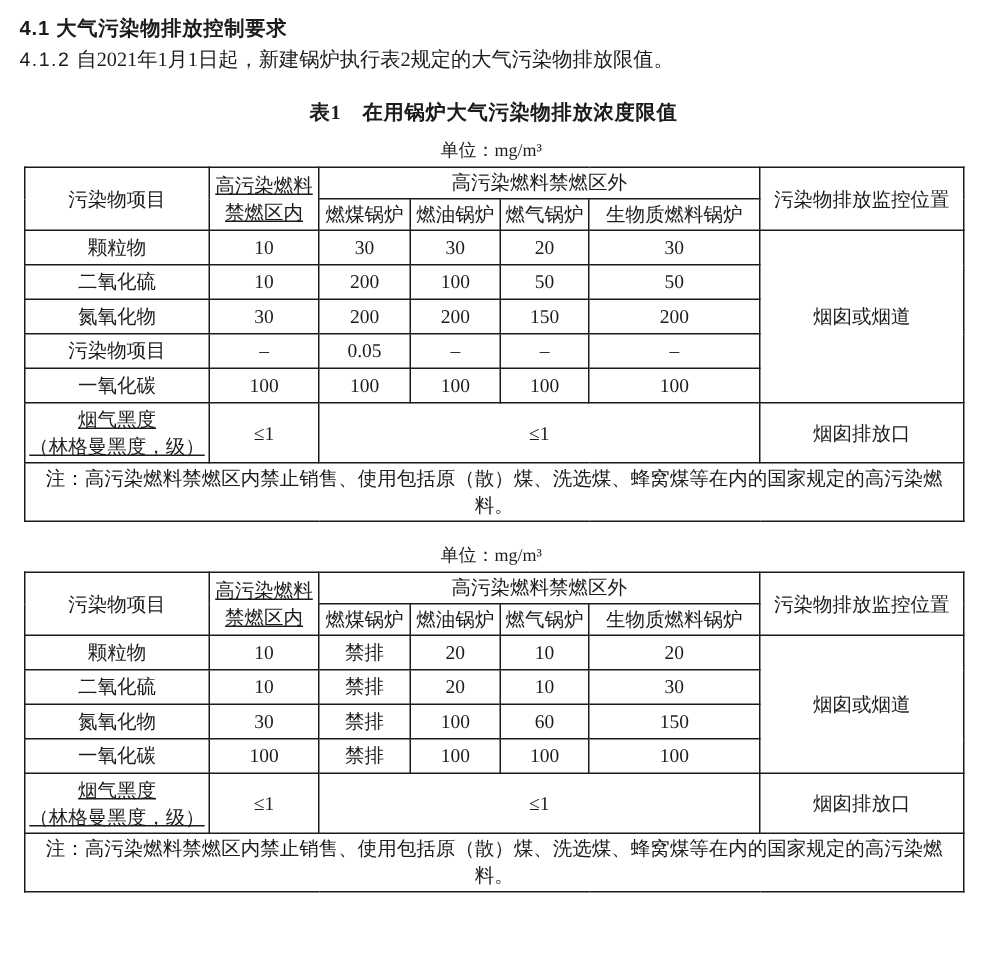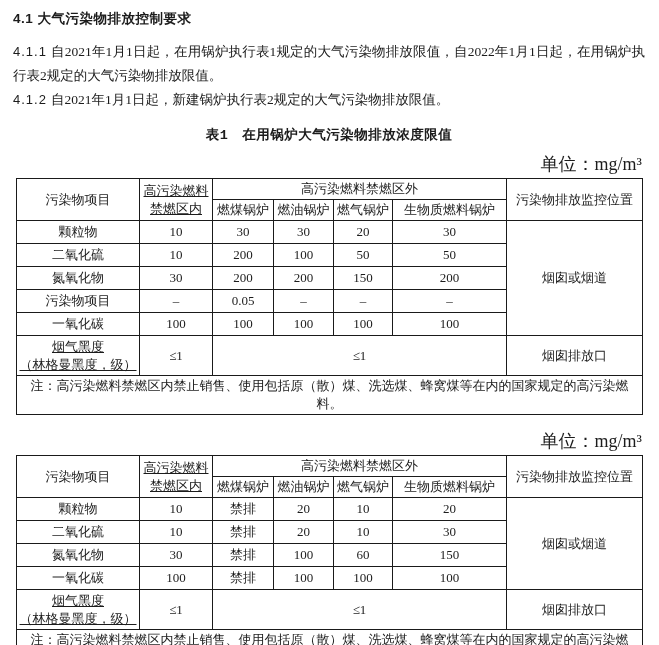--- a/index.html
+++ b/index.html
@@ -33,30 +33,30 @@
     text-align: justify;
   }
   .para-first { margin-top: 12px; }
   .clause-num {
     font-family: "Liberation Sans", "DejaVu Sans", sans-serif;
     font-size: 13px;
     letter-spacing: 1px;
     margin-right: 4px;
   }
   .table-title {
-    font-family: Liberation Mono, monospace;
+    font-family: Liberation Serif, serif;
     font-weight: bold;
     font-size: 13.5px;
     text-align: center;
     margin: 14px 0 0 0;
     letter-spacing: 0.5px;
   }
   .unit-line {
-    font-size: 18px;
-    text-align: right;
+    font-size: 12px;
+    text-align: center;
     margin: 8px 3px 2px 0;
   }
   table.limits {
     border-collapse: collapse;
     table-layout: fixed;
     width: 626px;
     margin-left: 3px;
   }
   table.limits td, table.limits th {
     border: 1px solid #1a1a1a;
@@ -81,21 +81,20 @@
   }
   .tbl2-block { margin-top: 14px; }
 </style>
 </head>
 <body>
 
 <div class="doc">
 
   <p class="section-heading">4.1 大气污染物排放控制要求</p>
 
-  <p class="para para-first"><span class="clause-num">4.1.1</span><span>自2021年1月1日起，在用锅炉执行表1规定的大气污染物排放限值，自2022年1月1日起，在用锅炉执行表2规定的大气污染物排放限值。</span></p>
 
   <p class="para"><span class="clause-num">4.1.2</span><span>自2021年1月1日起，新建锅炉执行表2规定的大气污染物排放限值。</span></p>
 
   <p class="table-title">表1　在用锅炉大气污染物排放浓度限值</p>
   <p class="unit-line">单位：mg/m³</p>
 
   <table class="limits">
     <colgroup>
       <col style="width:123px">
         <col style="width:73px">

